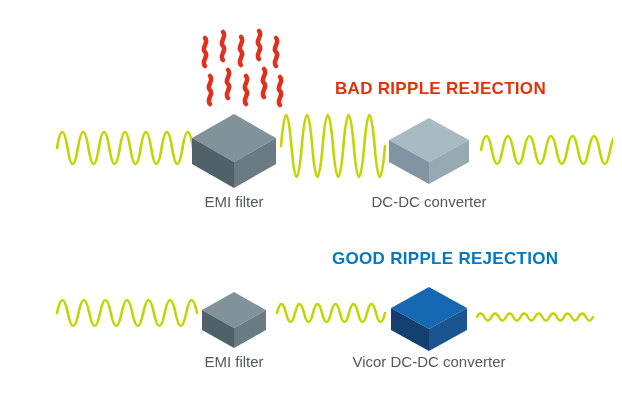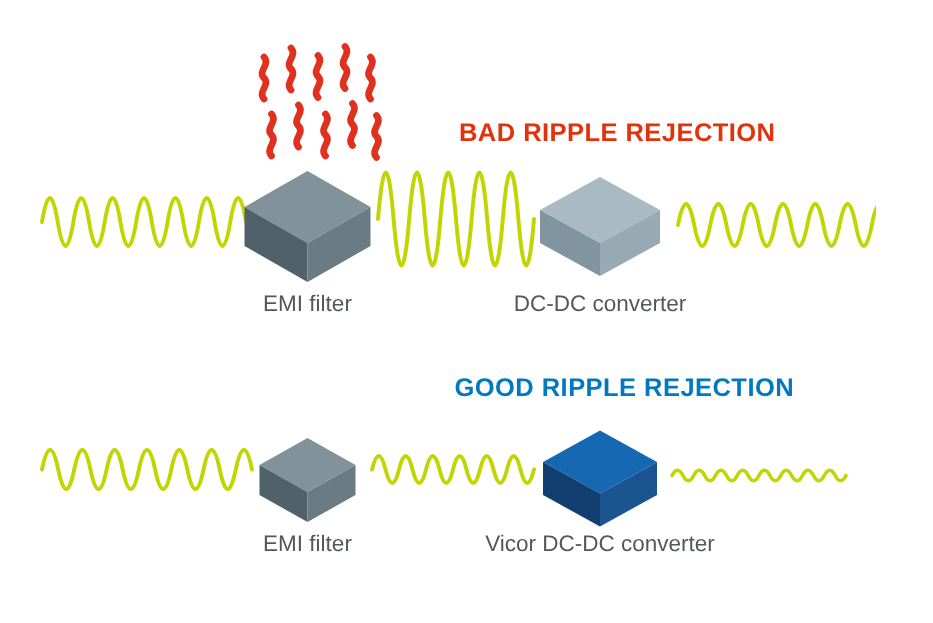--- a/index.html
+++ b/index.html
@@ -2,20 +2,21 @@
 <html><head>
 <meta charset="utf-8">
 <style>
   html,body{margin:0;padding:0;background:#ffffff;}
   .canvas{
     position:relative;
     width:584px;height:415px;
     background:#ffffff;
     font-family:"Liberation Sans", sans-serif;
     overflow:hidden;
+    padding-left:29px;
   }
   svg{display:block;}
   .title{
     font-family:"Liberation Sans", sans-serif;
     font-weight:bold;
     font-size:17px;
     letter-spacing:0.3px;
   }
   .title-red{fill:#e2320b;}
   .title-blue{fill:#0079c1;}

